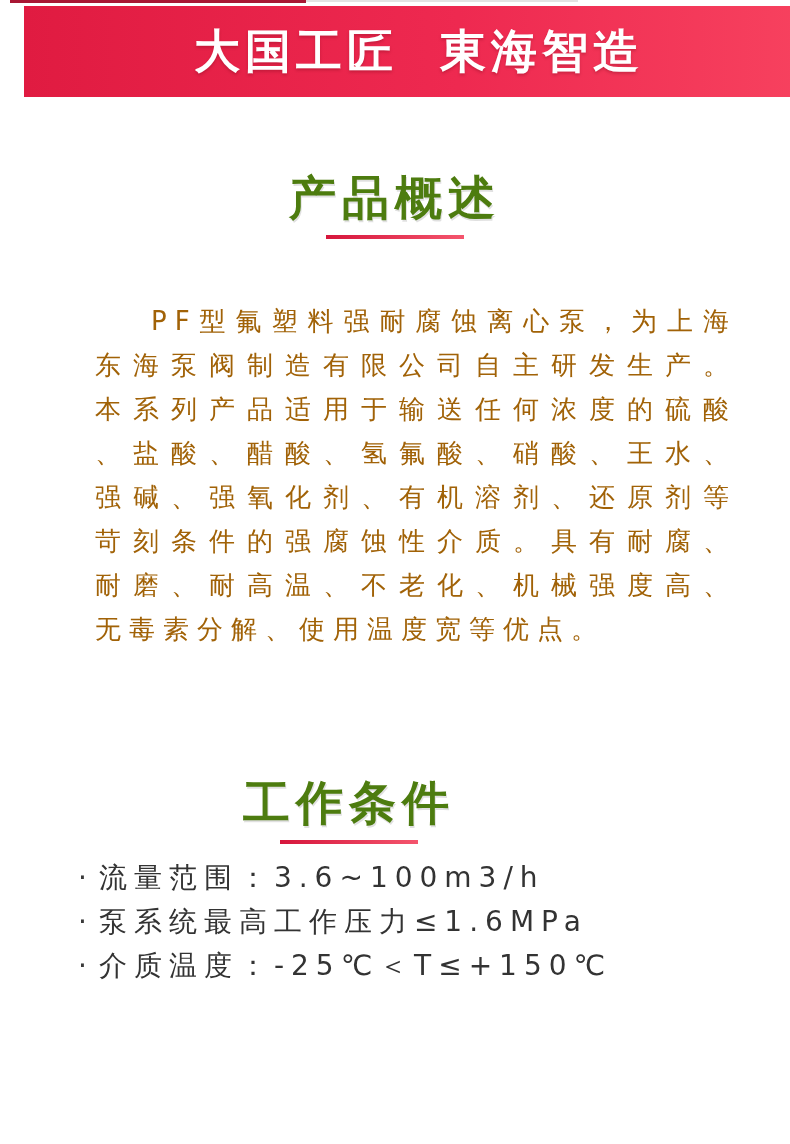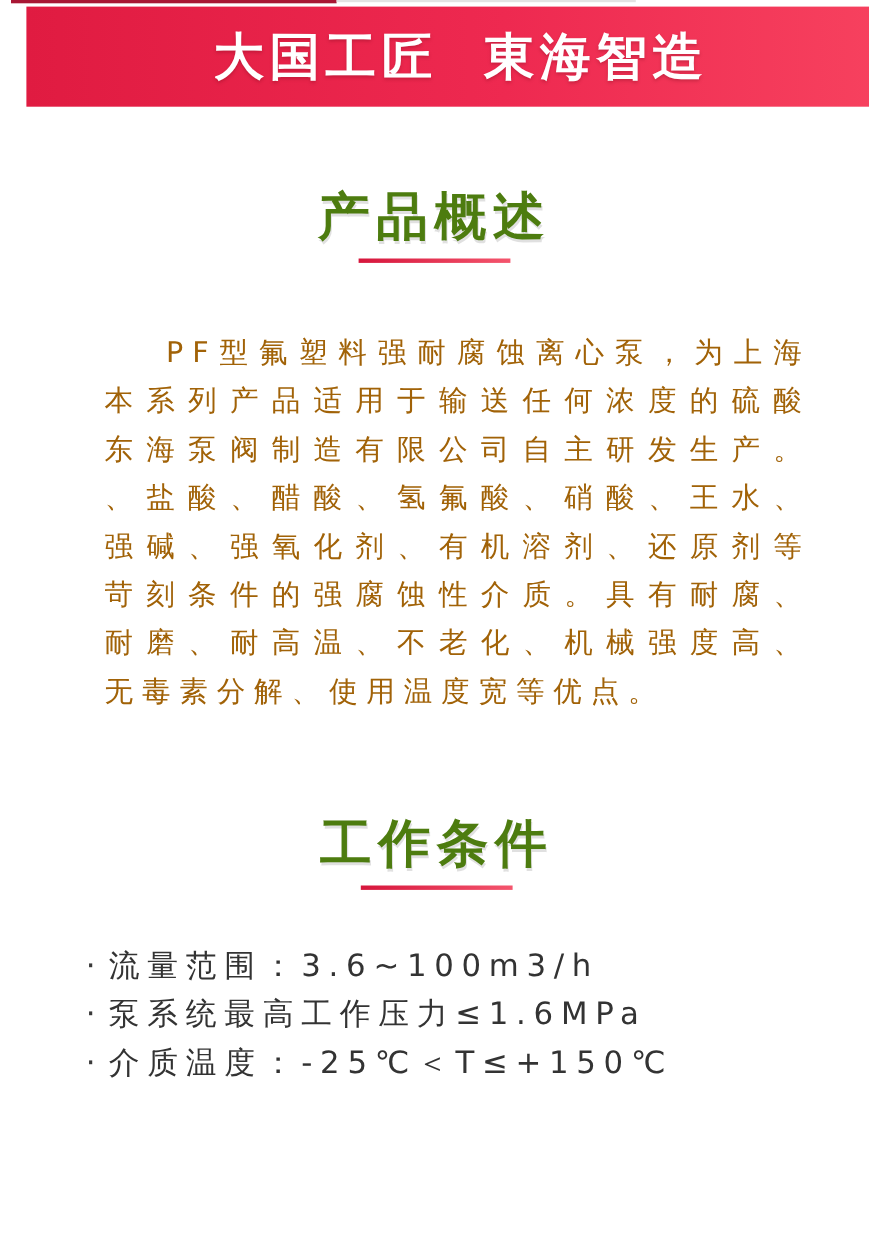--- a/index.html
+++ b/index.html
@@ -43,21 +43,21 @@
     letter-spacing: 6px;
     line-height: 54px;
     text-shadow: 1px 2px 0 rgba(0,0,0,0.12);
   }
   .underline {
     width: 138px; height: 4px;
     margin: 10px auto 0 auto;
     background: linear-gradient(90deg, #d6163c 0%, #f4556d 100%);
   }
   .head-overview { position: absolute; top: 171px; left: 0; width: 790px; }
-  .head-conditions { position: absolute; top: 741px; left: 0; width: 698px; margin-left: 48px; }
+  .head-conditions { position: absolute; top: 776px; left: 0; width: 698px; }
 
   
   .overview-text {
     position: absolute;
     top: 299px; left: 75px;
     width: 642px;
     font-size: 26px;
     color: #a16207;
     letter-spacing: 8px;
     line-height: 44px;
@@ -103,22 +103,22 @@
   <div class="banner-title">大国工匠  東海智造</div>
 </div>
 
 <div class="section-head head-overview">
   <div class="title">产品概述</div>
   <div class="underline"></div>
 </div>
 
 <div class="overview-text">
   <div class="para-line indent">PF型氟塑料强耐腐蚀离心泵，为上海</div>
+  <div class="para-line">东海泵阀制造有限公司自主研发生产。</div>
   <div class="para-line">本系列产品适用于输送任何浓度的硫酸</div>
-  <div class="para-line">东海泵阀制造有限公司自主研发生产。</div>
   <div class="para-line">、盐酸、醋酸、氢氟酸、硝酸、王水、</div>
   <div class="para-line">强碱、强氧化剂、有机溶剂、还原剂等</div>
   <div class="para-line">苛刻条件的强腐蚀性介质。具有耐腐、</div>
   <div class="para-line">耐磨、耐高温、不老化、机械强度高、</div>
   <div class="para-line last">无毒素分解、使用温度宽等优点。</div>
 </div>
 
 <div class="section-head head-conditions">
   <div class="title">工作条件</div>
   <div class="underline"></div>

